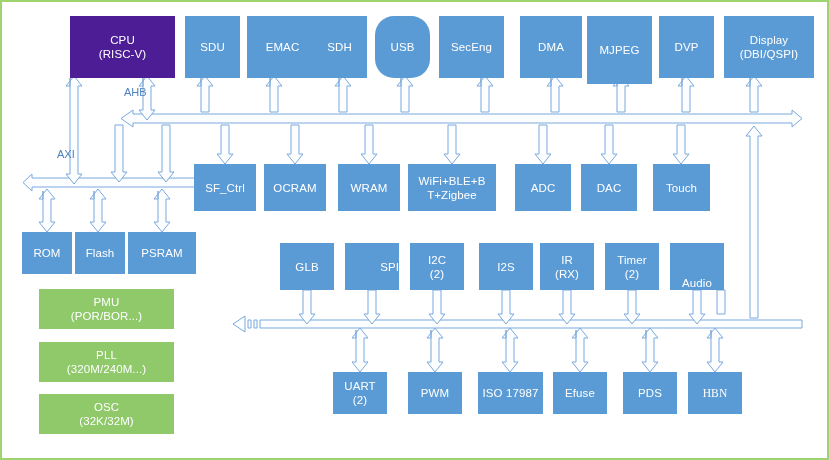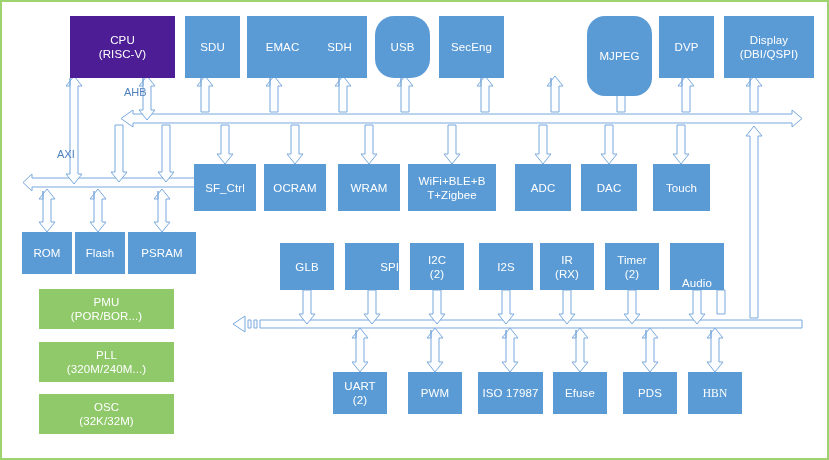--- a/index.html
+++ b/index.html
@@ -135,21 +135,24 @@
   </div>
   <div class="blk blue" style="left:310px;top:14px;width:55px;height:62px;">
     <span>SDH</span>
   </div>
   <div class="blk blue" style="left:373px;top:14px;width:55px;height:62px;border-radius:19px;">
     <span>USB</span>
   </div>
   <div class="blk blue" style="left:437px;top:14px;width:65px;height:62px;">
     <span>SecEng</span>
   </div>
-  <div class="blk blue" style="left:585px;top:14px;width:65px;height:80px;border-radius:18px;">
+  <div class="blk blue" style="left:518px;top:14px;width:62px;height:62px;">
+    <span>DMA</span>
+  </div>
+  <div class="blk blue" style="left:585px;top:14px;width:65px;height:68px;">
     <span>MJPEG</span>
   </div>
   <div class="blk blue" style="left:657px;top:14px;width:55px;height:62px;">
     <span>DVP</span>
   </div>
   <div class="blk blue" style="left:722px;top:14px;width:90px;height:62px;">
     <span>Display</span>
     <span>(DBI/QSPI)</span>
   </div>
 

